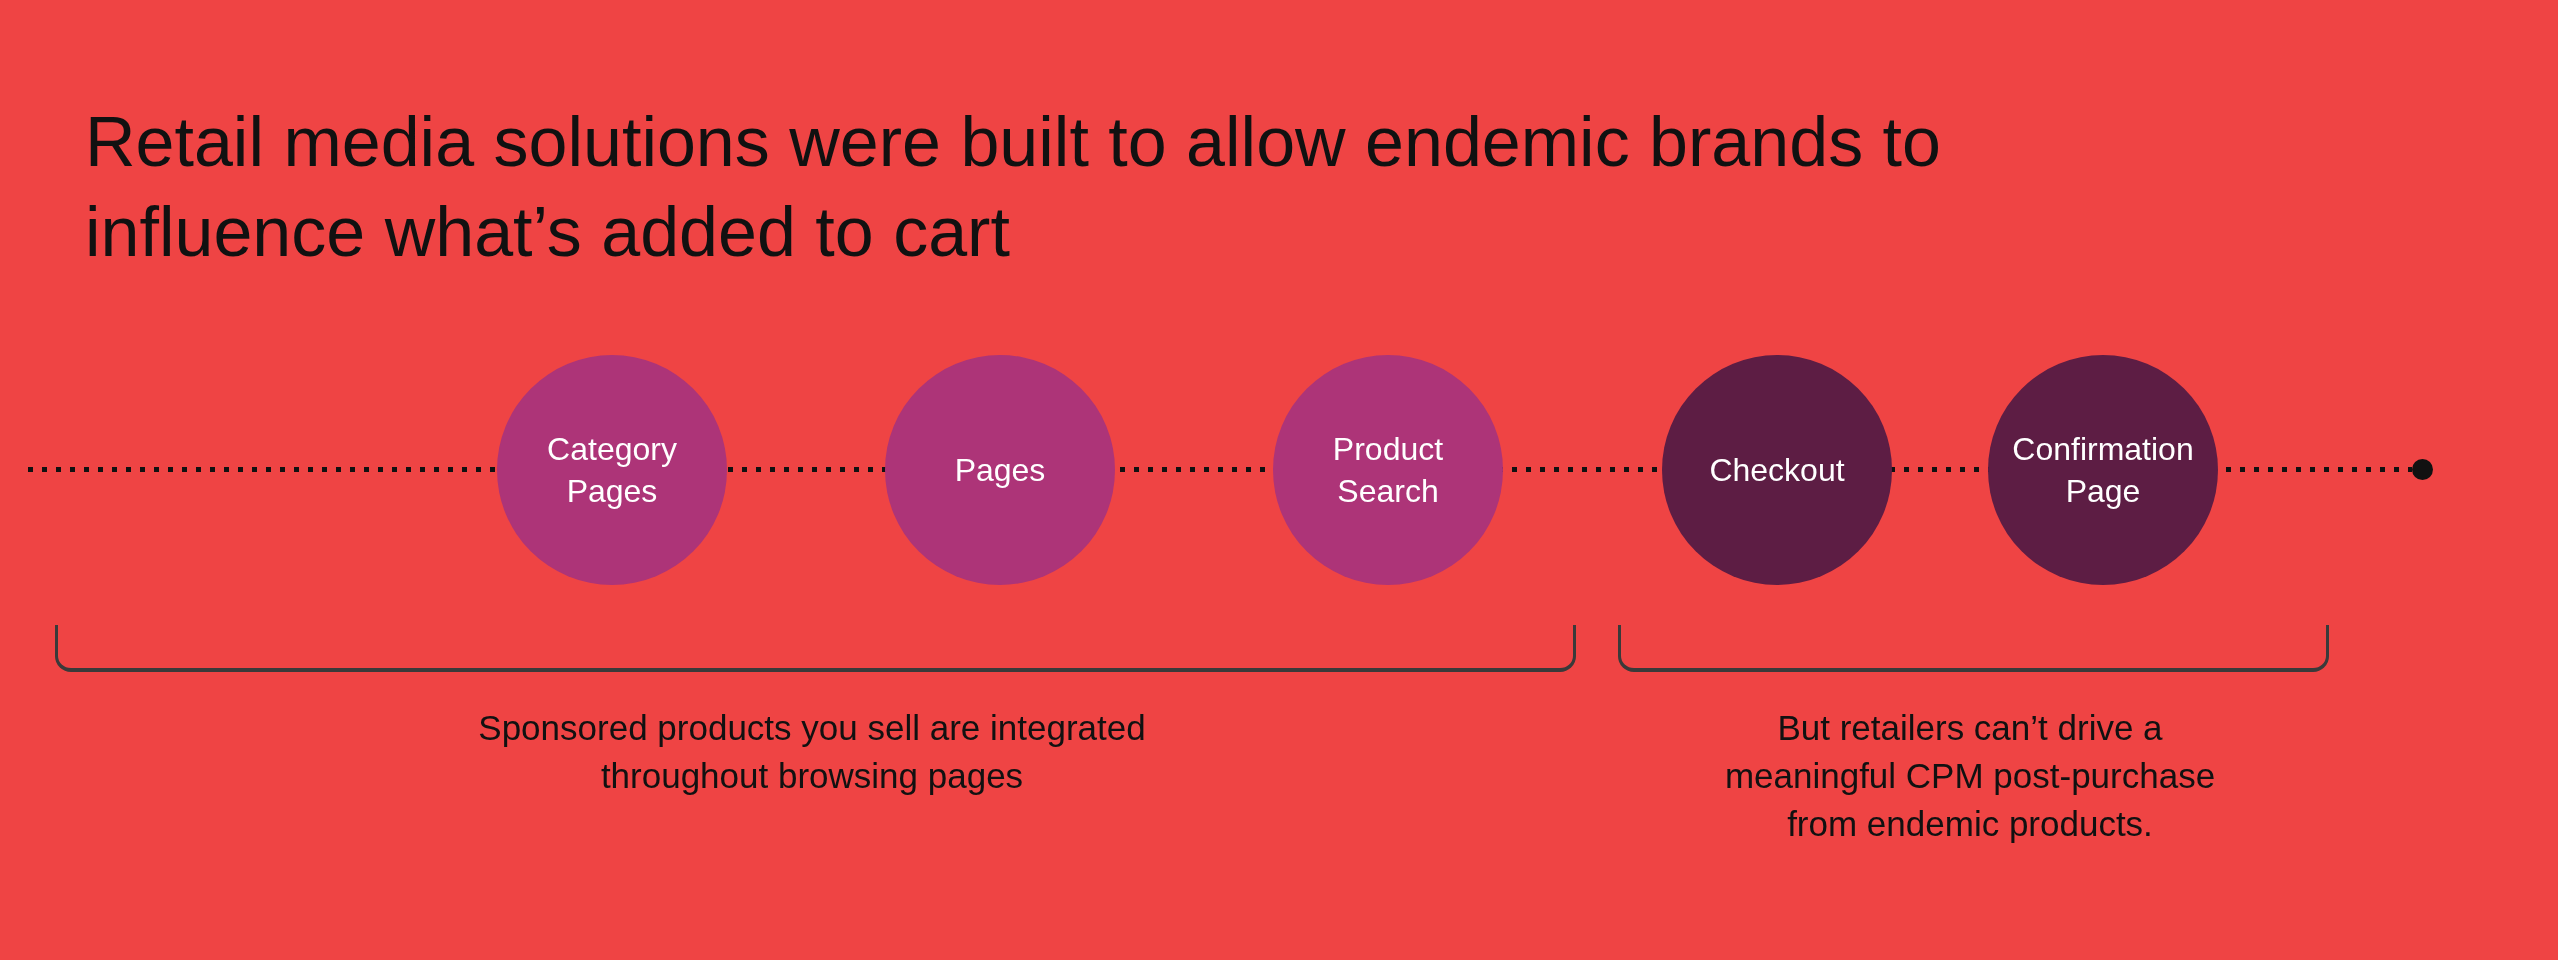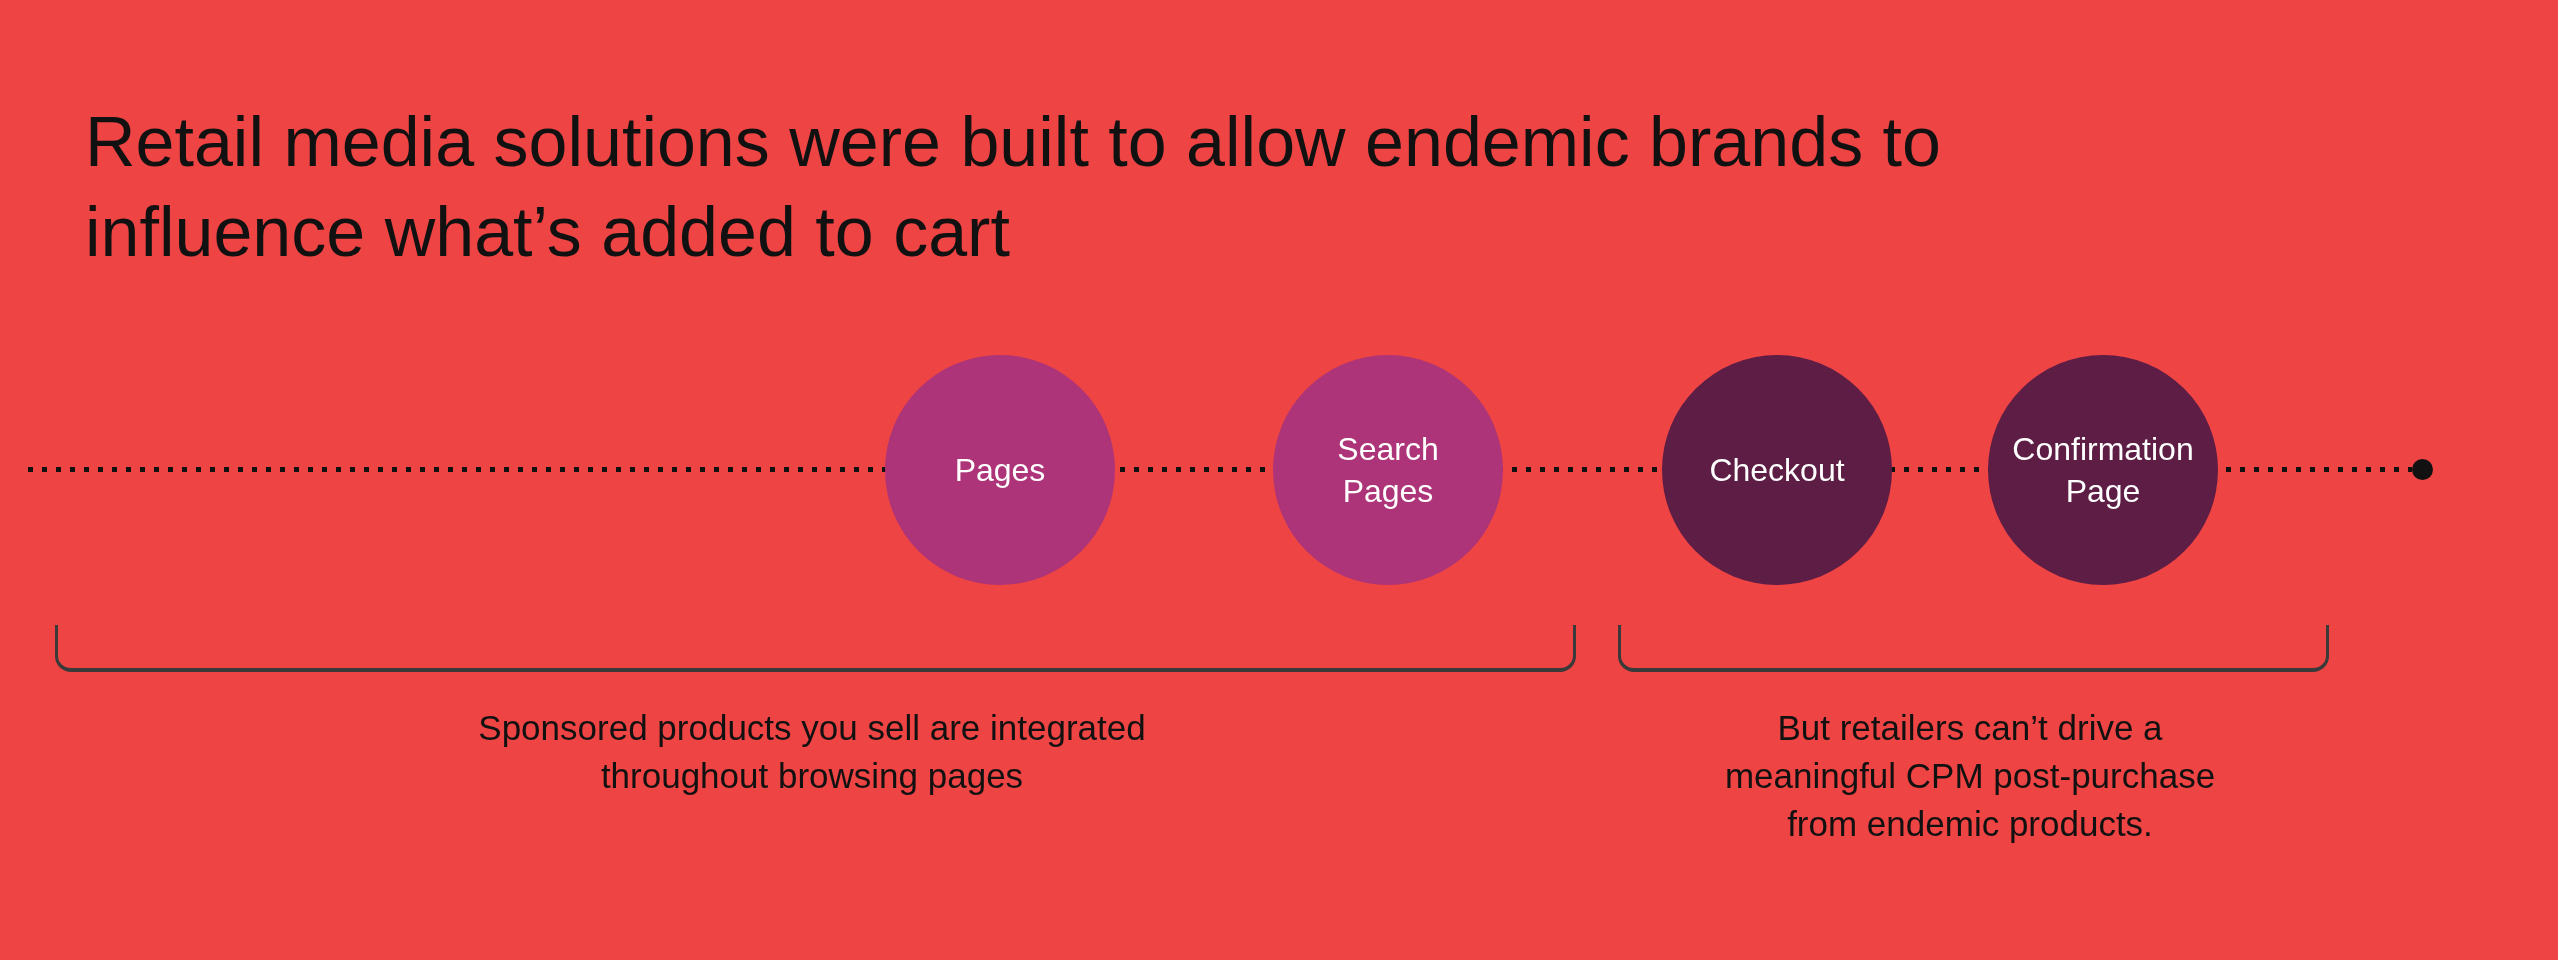--- a/index.html
+++ b/index.html
@@ -107,25 +107,28 @@
 <div class="slide">
 
   <h1 class="title">Retail media solutions were built to allow endemic brands to
 influence what’s added to cart</h1>
 
   <div class="timeline">
 
     <div class="dotted-line"></div>
     <div class="end-dot"></div>
 
+    <div class="step browsing step-2">
+      <span class="label">Category Pages</span>
+    </div>
     <div class="step browsing step-3">
       <span class="label">Pages</span>
     </div>
     <div class="step browsing step-4">
-      <span class="label">Search Pages</span>
+      <span class="label">Product Search</span>
     </div>
     <div class="step post-purchase step-5">
       <span class="label">Checkout</span>
     </div>
     <div class="step post-purchase step-6">
       <span class="label">Confirmation Page</span>
     </div>
 
   </div>
 

